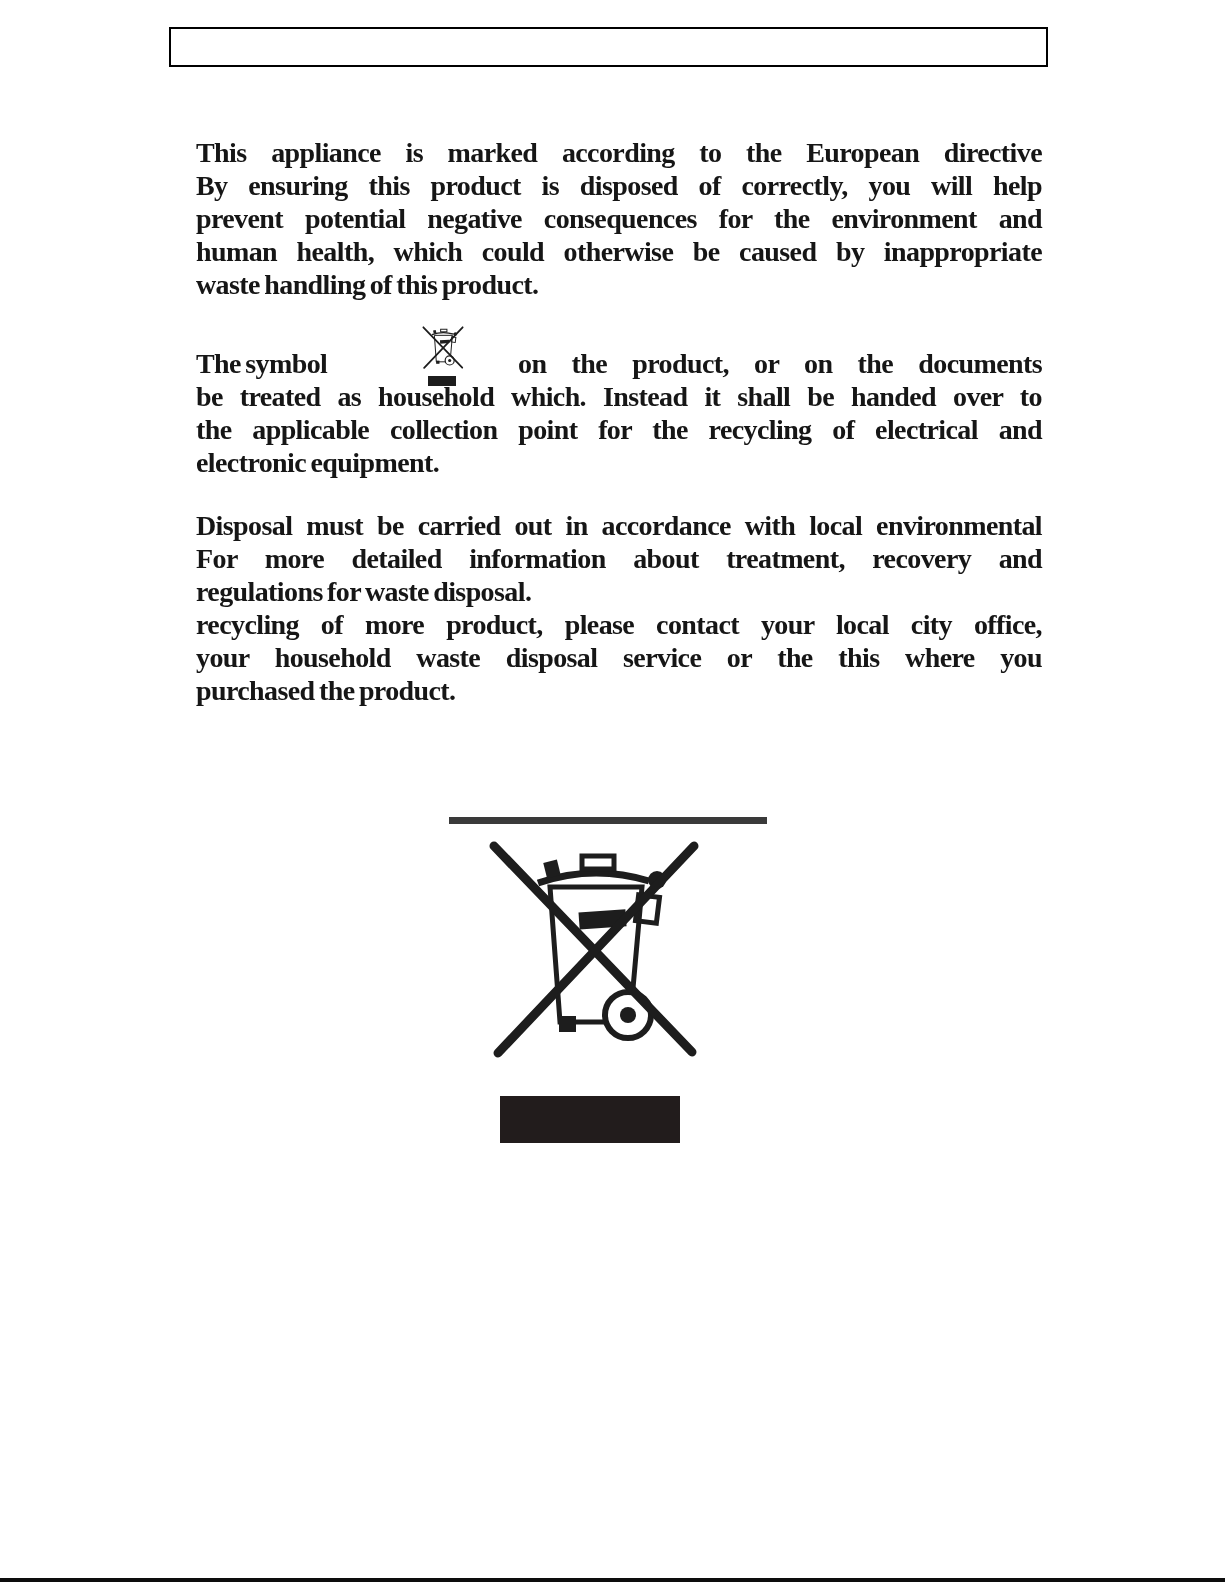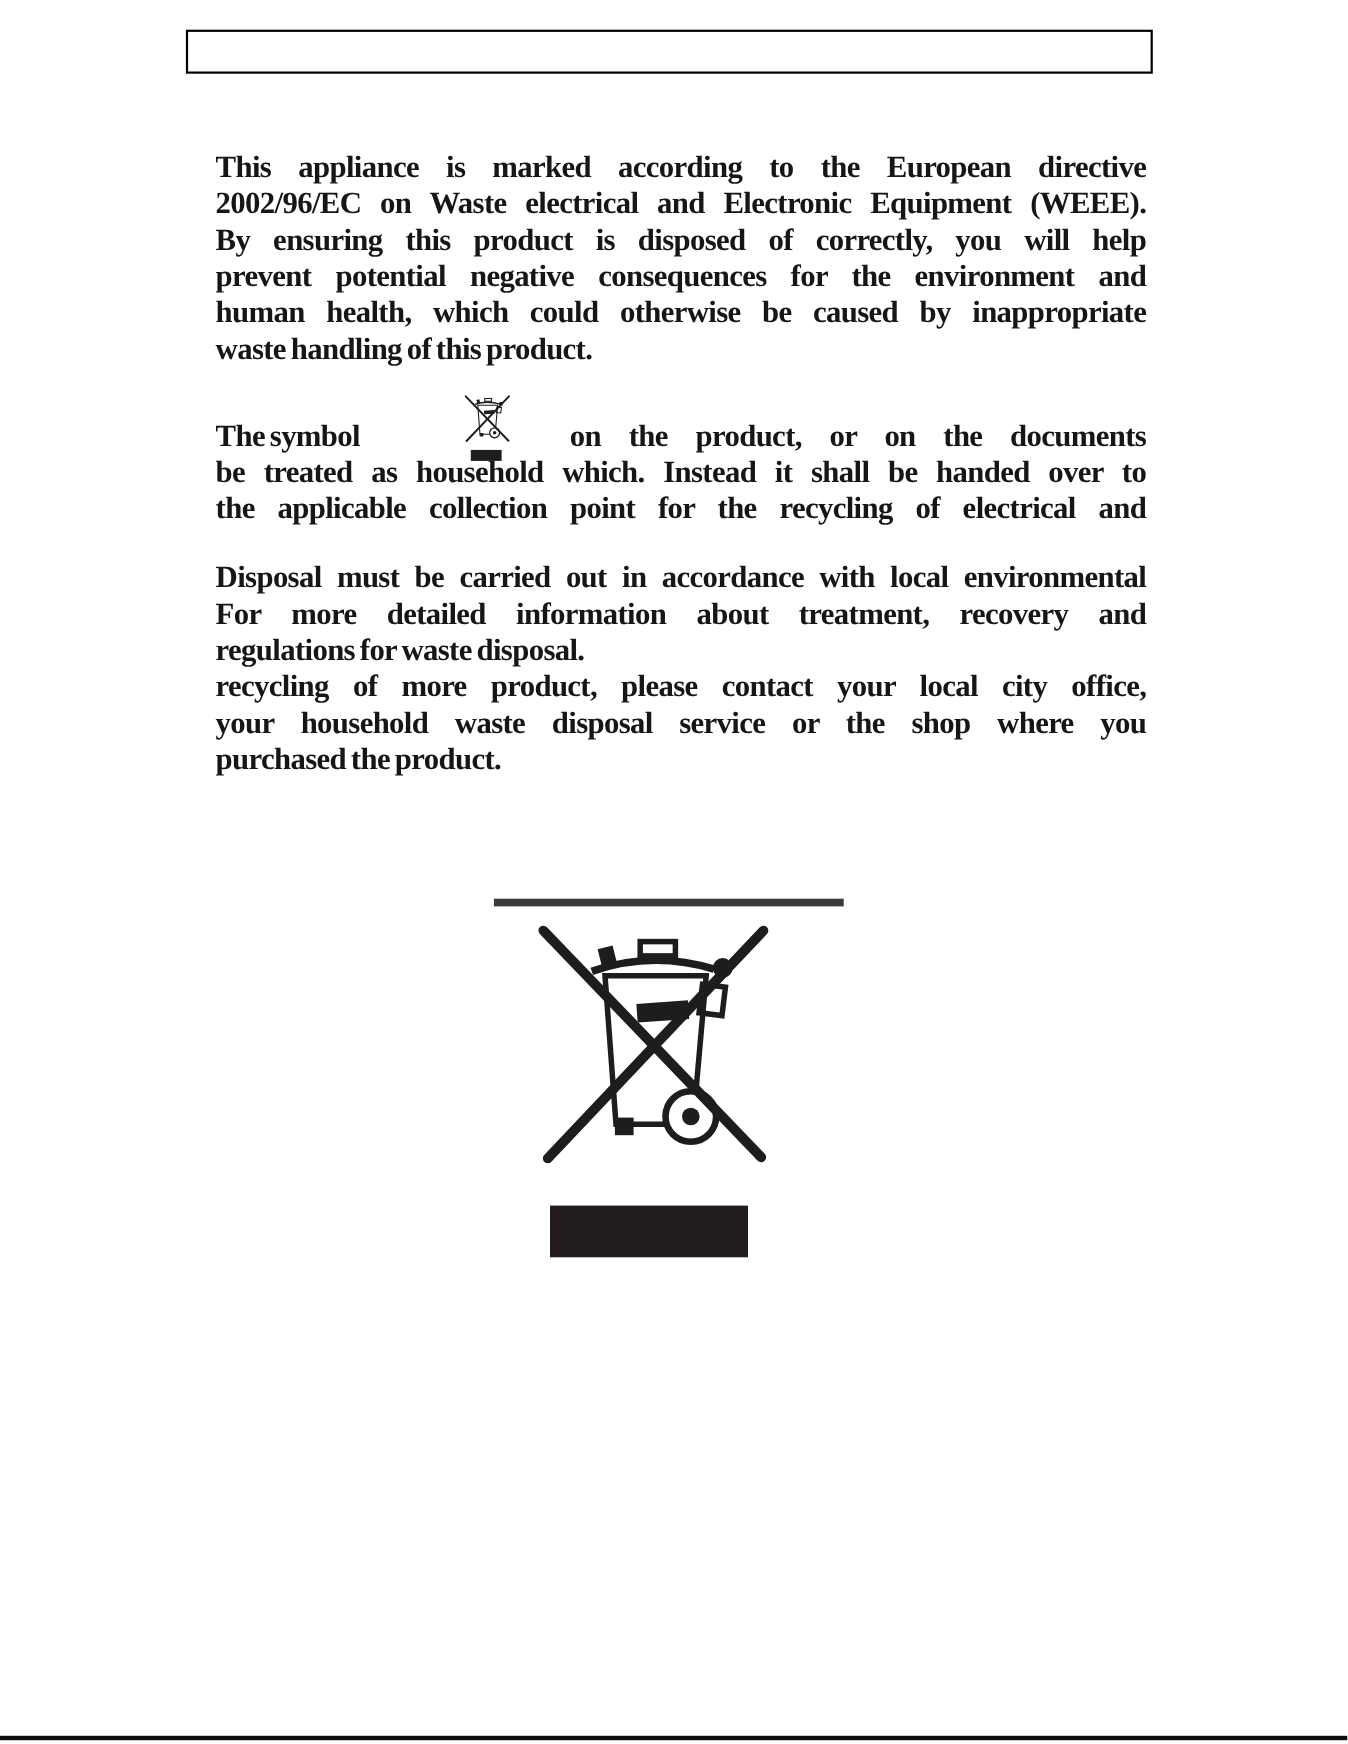--- a/index.html
+++ b/index.html
@@ -119,48 +119,48 @@
 </svg>
 
 <div class="page">
 
   <div class="header-box"></div>
 
   <div class="textblock">
 
     <div class="para">
       <div class="line">This appliance is marked according to the European directive</div>
-      <div class="line">2002/96/EC on Waste electrical and Electronic Equipment (WEEE).</div>
       <div class="line">By ensuring this product is disposed of correctly, you will help</div>
       <div class="line">prevent potential negative consequences for the environment and</div>
       <div class="line">human health, which could otherwise be caused by inappropriate</div>
       <div class="line last">waste handling of this product.</div>
     </div>
 
     <div class="para gap-md">
       <div class="symbol-line">
         <span class="sym-before">The symbol</span>
         <span class="inline-icon">
           <svg width="42" height="62" viewBox="0 0 42 62">
             <use href="#weee-bin" x="0" y="0" width="42" height="43"></use>
             <rect x="6" y="50" width="28" height="10" fill="#1d1d1d"></rect>
           </svg>
         </span>
         <span class="sym-after">on the product, or on the documents</span>
       </div>
       <div class="line">be treated as household which. Instead it shall be handed over to</div>
       <div class="line">the applicable collection point for the recycling of electrical and</div>
+      <div class="line last">electronic equipment.</div>
     </div>
 
     <div class="para gap-sm">
       <div class="line">Disposal must be carried out in accordance with local environmental</div>
       <div class="line">For more detailed information about treatment, recovery and</div>
       <div class="line last">regulations for waste disposal.</div>
       <div class="line">recycling of more product, please contact your local city office,</div>
-      <div class="line">your household waste disposal service or the shop where you</div>
+      <div class="line">your household waste disposal service or the this where you</div>
       <div class="line last">purchased the product.</div>
     </div>
 
   </div>
 
   <div class="figure">
     <div class="figure-top-bar"></div>
     <div class="figure-bin">
       <svg width="214" height="218" viewBox="0 0 214 218">
         <use href="#weee-bin" width="214" height="218"></use>

